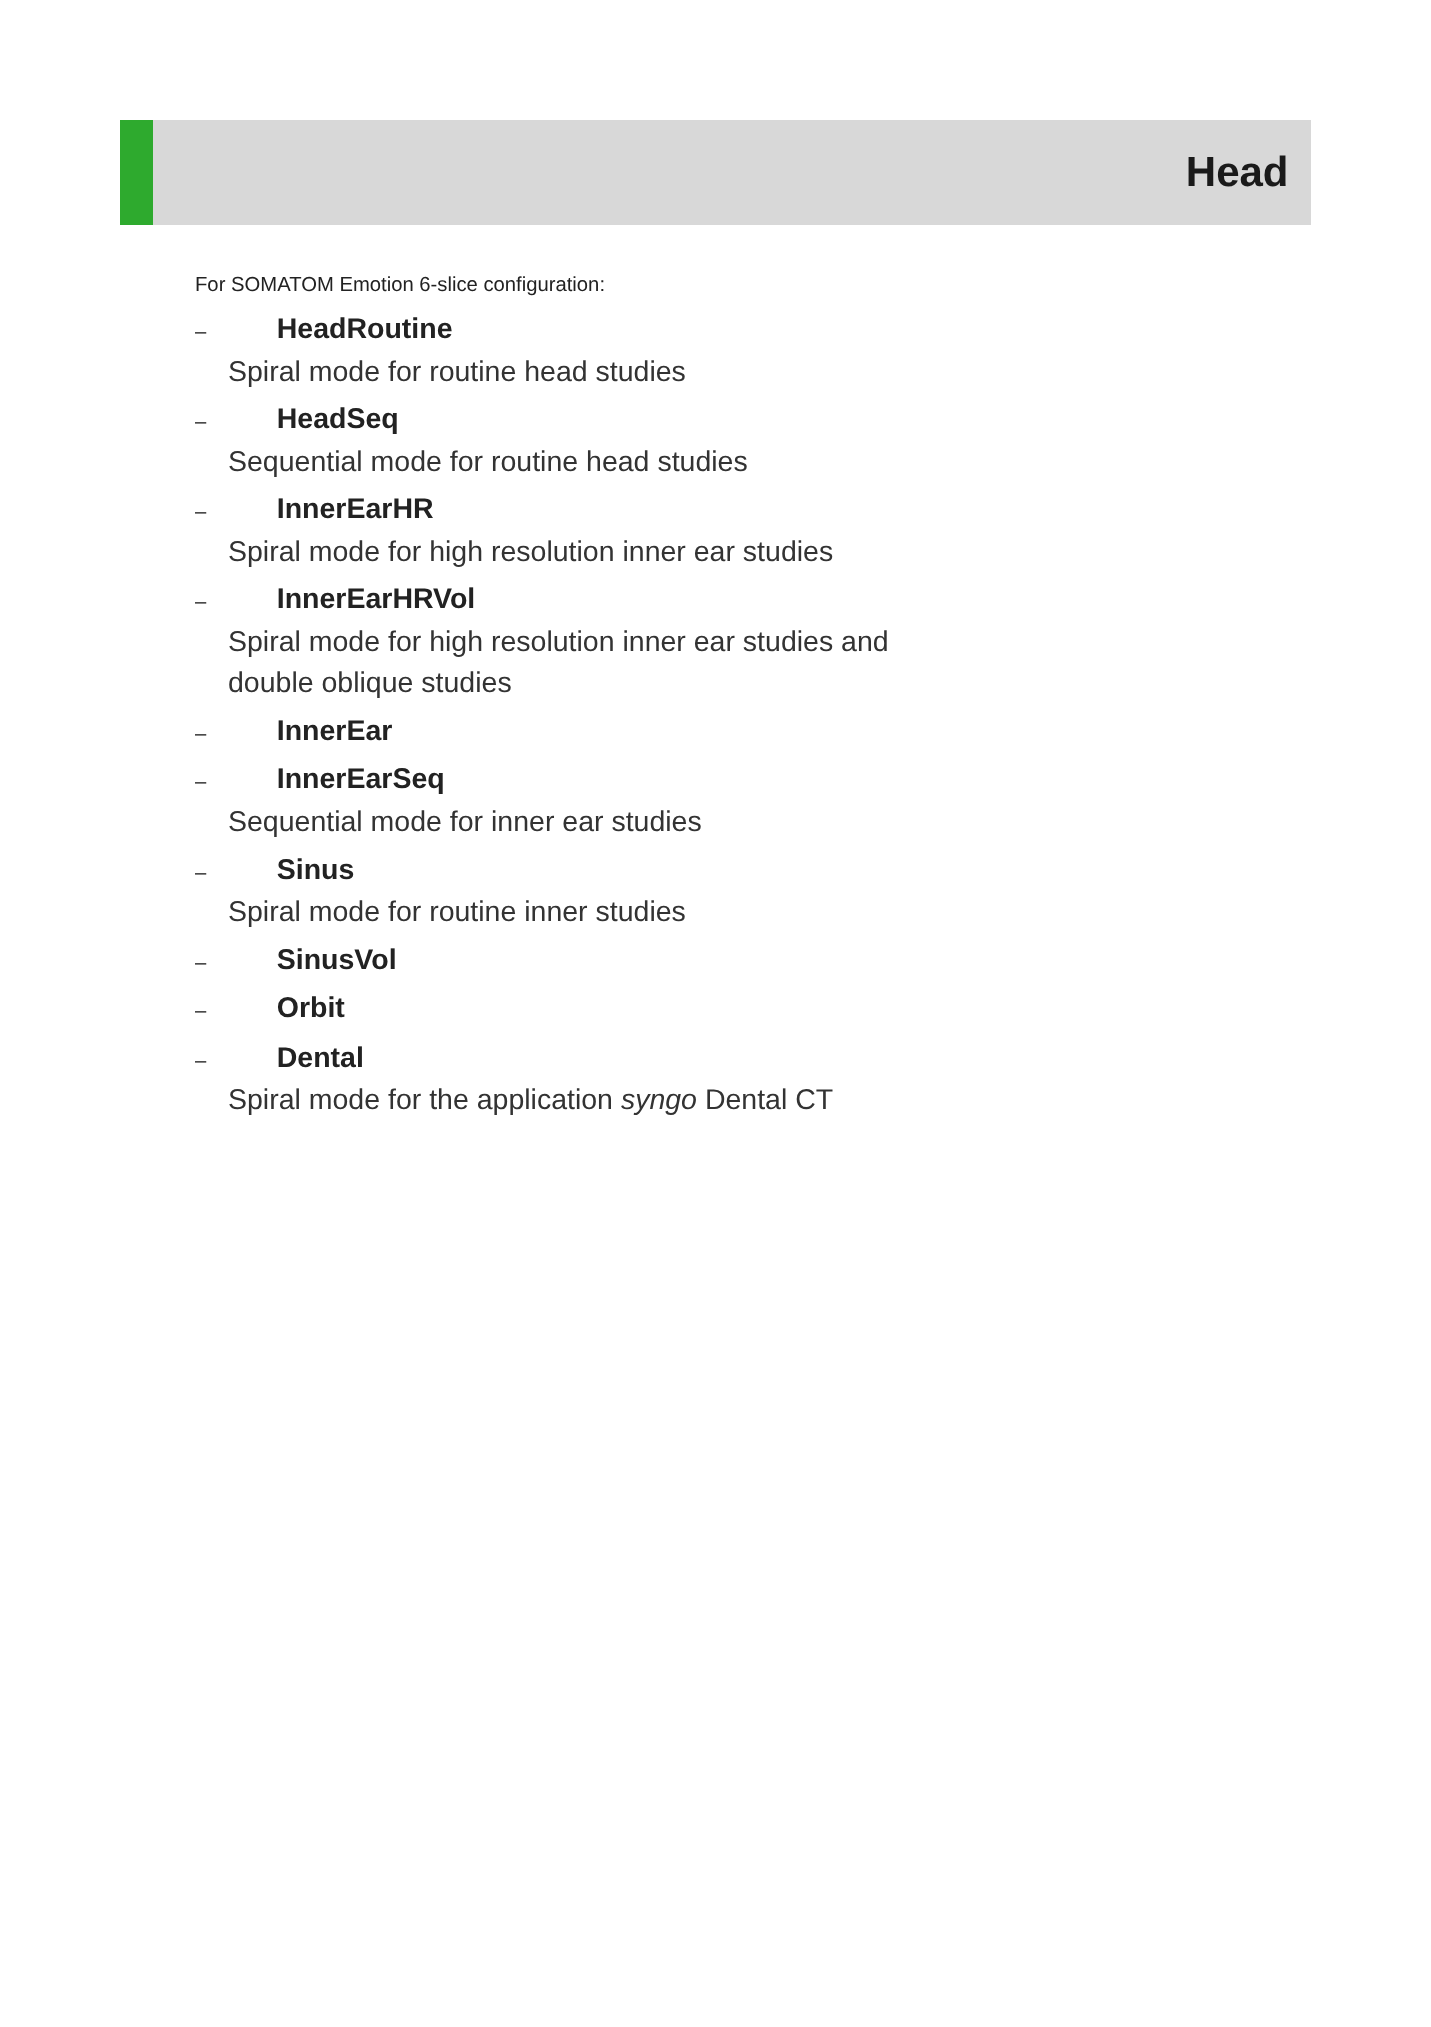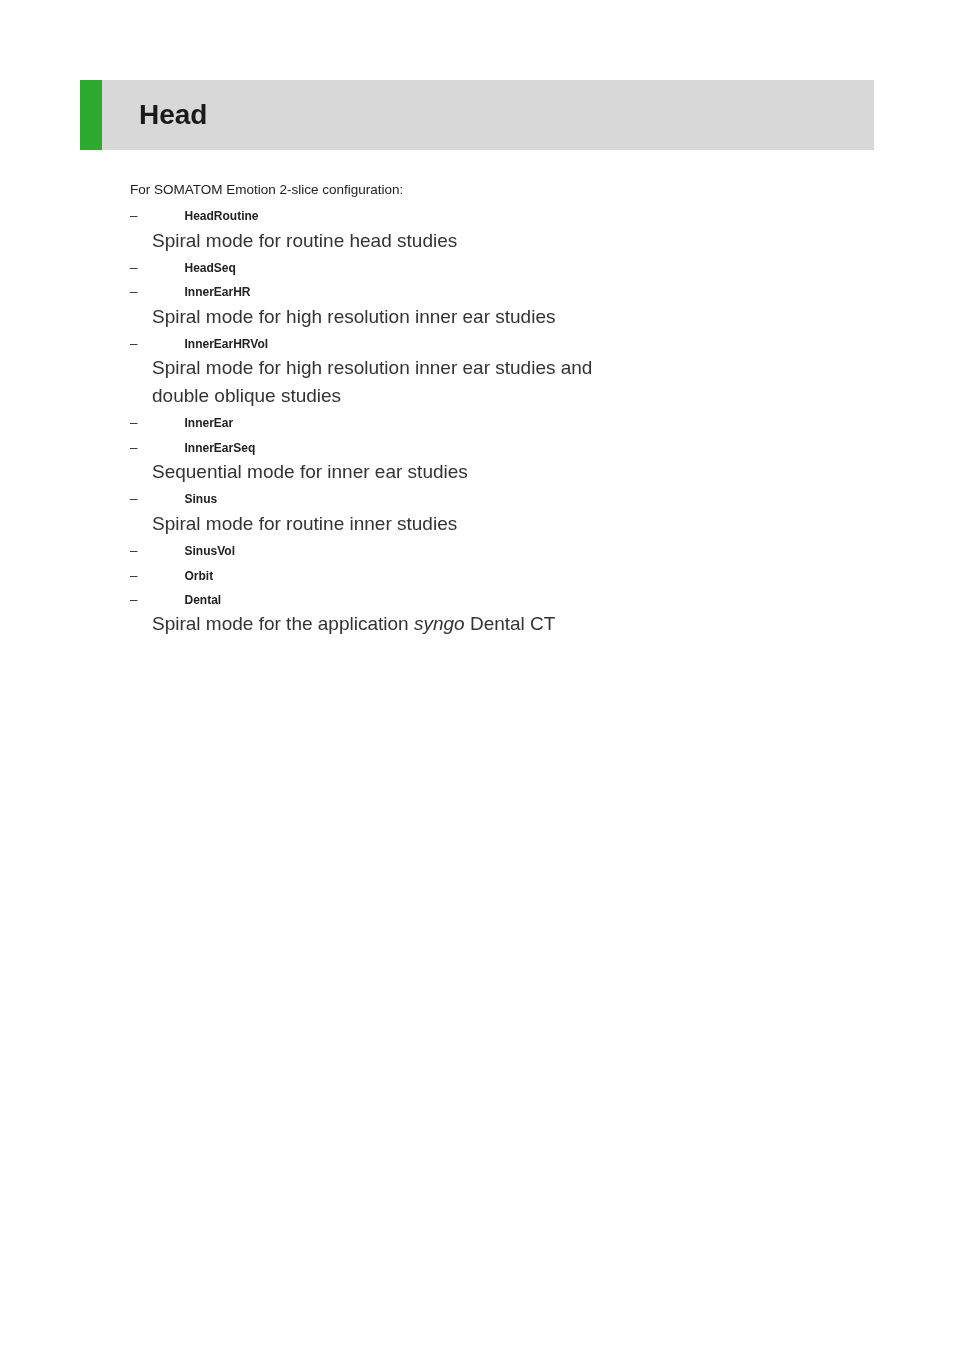--- a/index.html
+++ b/index.html
@@ -36,22 +36,23 @@
 
     .header-green-bar {
       width: 22px;
       background-color: #2eaa2e;
       flex-shrink: 0;
     }
 
     .header-title-area {
       display: flex;
       align-items: center;
-      padding: 15px 37px;
+      padding: 15px 15px;
       flex: 1;
+      justify-content: flex-end;
     }
 
     .header-title {
       font-size: 28px;
       font-weight: bold;
       color: #1a1a1a;
     }
 
     .content-section {
       margin: 30px 130px 0 130px;
@@ -75,21 +76,21 @@
     }
 
     .dash {
       margin-right: 6px;
       font-size: 13.5px;
       flex-shrink: 0;
     }
 
     .item-name {
       font-weight: bold;
-      font-size: 12px;
+      font-size: 19px;
       padding-left: 41px;
     }
 
     .item-desc {
       font-size: 19px;
       color: #333;
       margin-left: 22px;
       line-height: 1.45;
     }
 
@@ -104,35 +105,36 @@
 <div class="page-container">
 
   <div class="header-section">
     <div class="header-green-bar"></div>
     <div class="header-title-area">
       <span class="header-title">Head</span>
     </div>
   </div>
 
   <div class="content-section">
-    <div class="intro-text">For SOMATOM Emotion 2-slice configuration:</div>
+    <div class="intro-text">For SOMATOM Emotion 6-slice configuration:</div>
 
     <div id="items-container">
         <div class="item-block">
           <div class="item-row">
             <span class="dash">–</span>
             <span class="item-name">HeadRoutine</span>
           </div>
           <div class="item-desc">Spiral mode for routine head studies</div>
         </div>
         <div class="item-block">
           <div class="item-row">
             <span class="dash">–</span>
             <span class="item-name">HeadSeq</span>
           </div>
+          <div class="item-desc">Sequential mode for routine head studies</div>
         </div>
         <div class="item-block">
           <div class="item-row">
             <span class="dash">–</span>
             <span class="item-name">InnerEarHR</span>
           </div>
           <div class="item-desc">Spiral mode for high resolution inner ear studies</div>
         </div>
         <div class="item-block">
           <div class="item-row">

